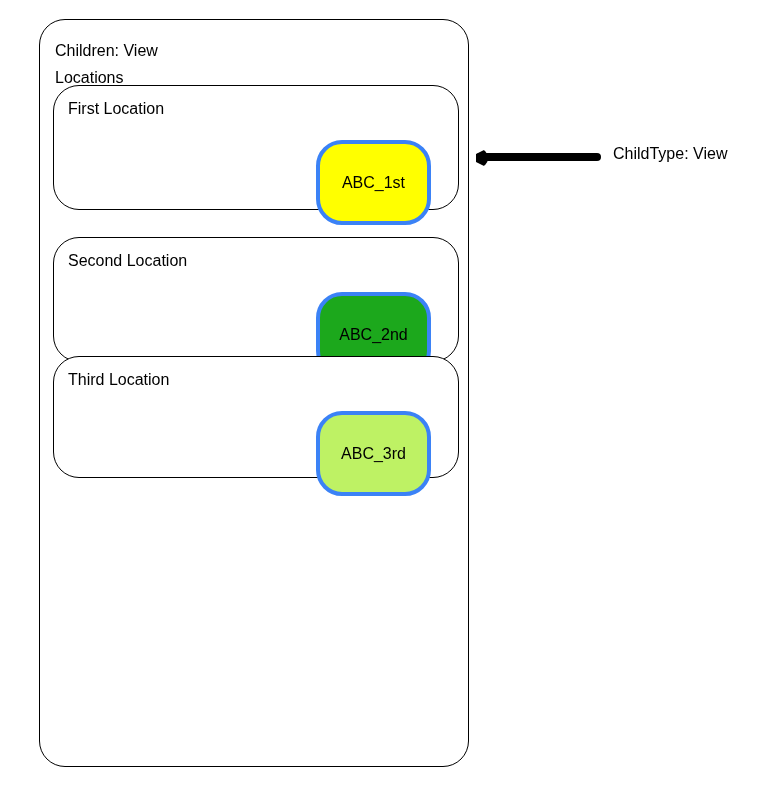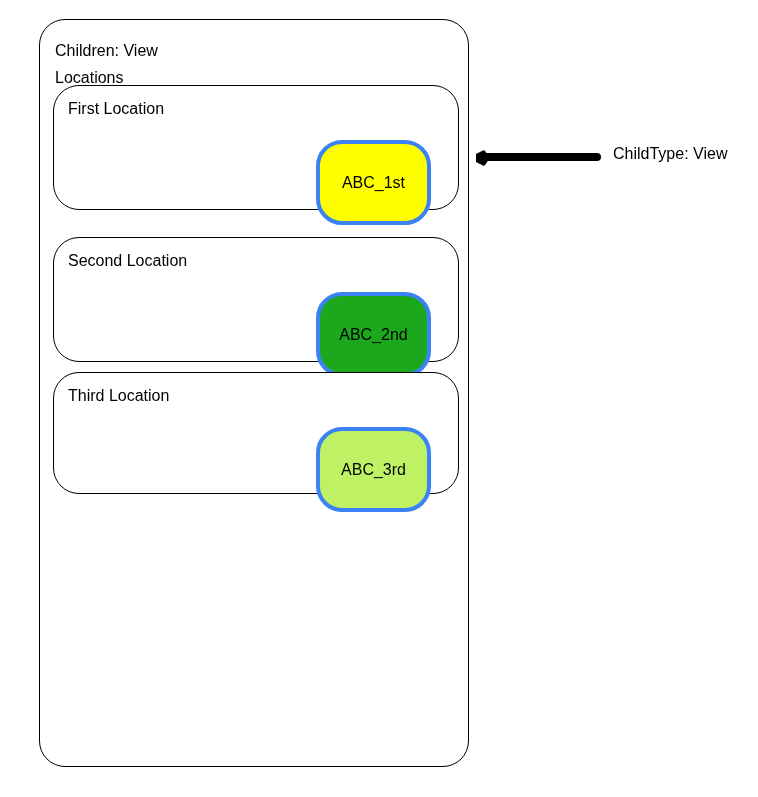--- a/index.html
+++ b/index.html
@@ -32,21 +32,21 @@
   .location-box {
     position: absolute;
     left: 13px;
     width: 406px;
     height: 125px;
     border: 1px solid #000000;
     background: #ffffff;
   }
   .location-box.first  { top: 65px; }
   .location-box.second { top: 217px; }
-  .location-box.third  { top: 352px; height: 122px; }
+  .location-box.third  { top: 336px; height: 122px; }
   .location-label {
     position: absolute;
     left: 10px;
     top: 10px;
     font-size: 16px;
   }
   .child-box {
     position: absolute;
     left: 262px;
     top: 20px;

